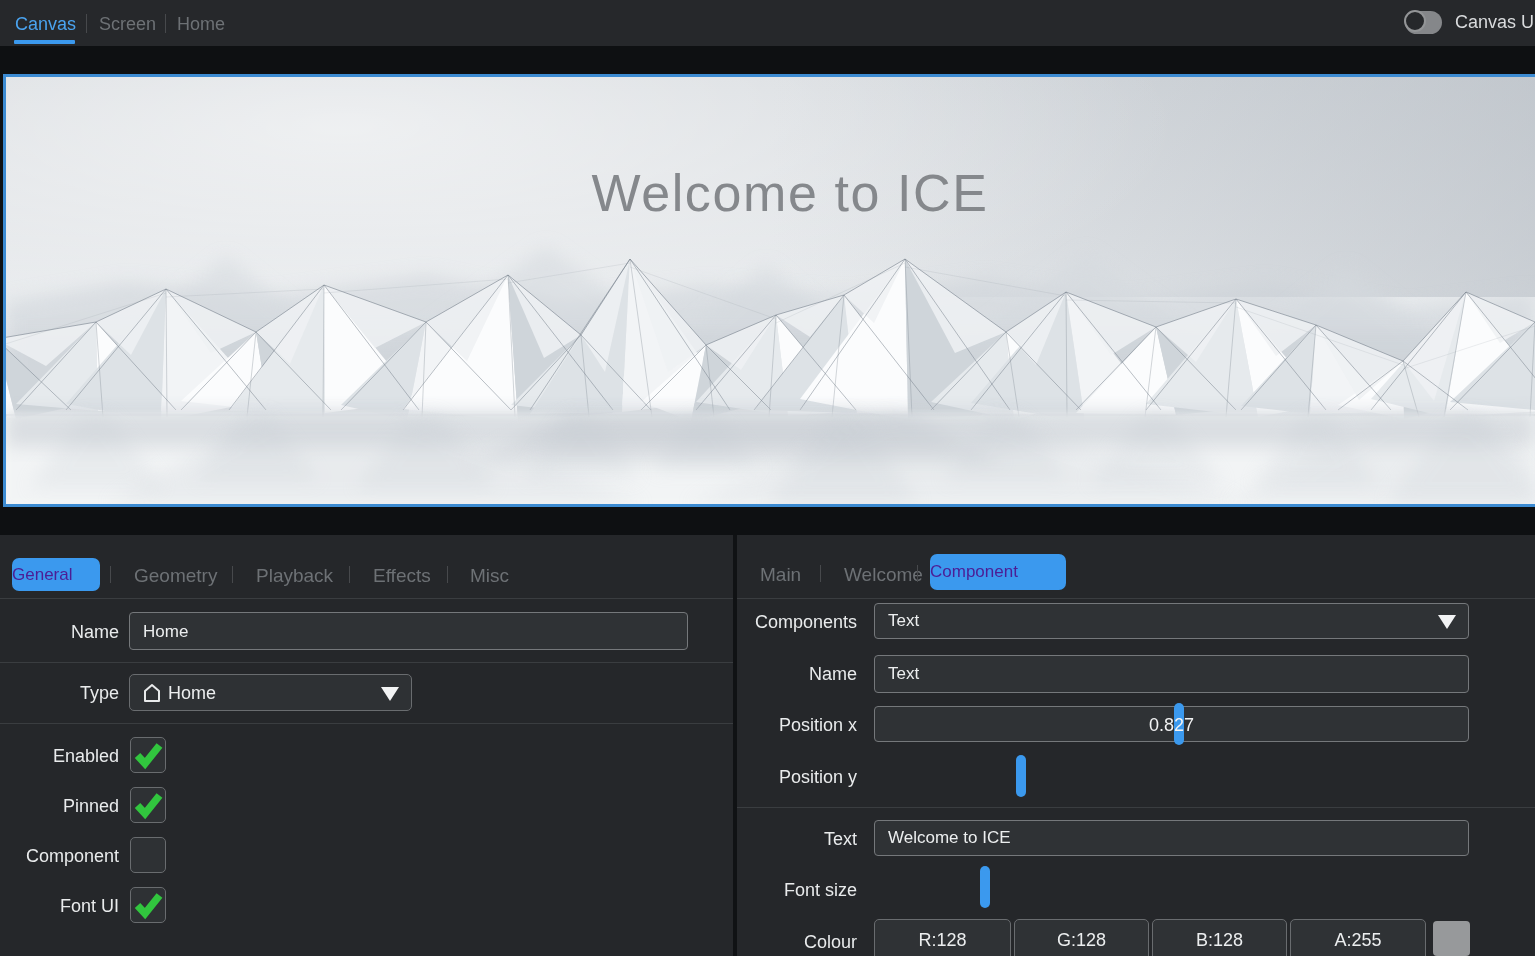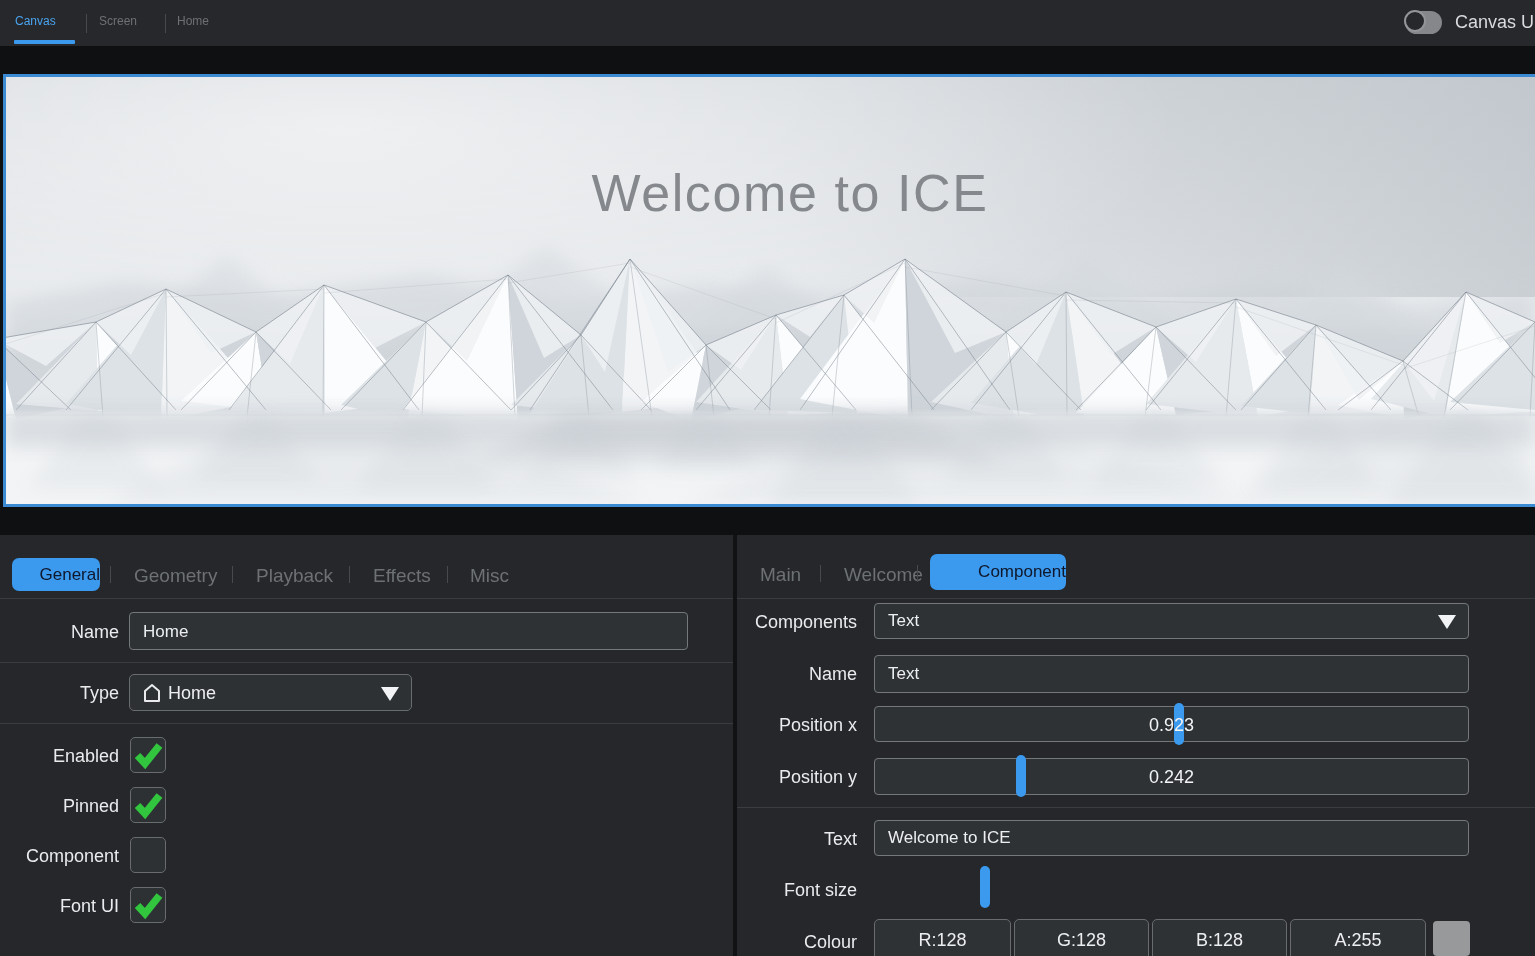--- a/index.html
+++ b/index.html
@@ -1,33 +1,33 @@
 <!DOCTYPE html>
 <html><head>
 <meta charset="utf-8">
 <style>
   html,body{margin:0;padding:0}
   body{width:1535px;height:956px;background:#101214;font-family:"Liberation Sans",sans-serif;overflow:hidden;position:relative}
   
   #topbar{position:absolute;left:0;top:0;width:1535px;height:46px;background:#26282b}
-  #topbar .tab{position:absolute;top:14px;font-size:12px;color:#6d7175}
+  #topbar .tab{position:absolute;top:14px;font-size:18px;color:#6d7175}
   #topbar .sep{position:absolute;top:14px;width:1px;height:19px;background:#47494c}
   #topbar #tab-canvas{color:#4aa3ef}
   #canvas-underline{position:absolute;left:14px;top:40px;width:61px;height:4px;background:#3b99ee;border-radius:1px}
   #toggle{position:absolute;left:1405px;top:11px;width:37px;height:23px;border-radius:12px;background:#85878a}
   #toggle-knob{position:absolute;left:-1px;top:-1px;width:22px;height:22px;border-radius:50%;background:#26282b;border:2px solid #939597;box-sizing:border-box}
   #canvasui-label{position:absolute;left:1455px;top:12px;font-size:18px;color:#d9dbdd;white-space:nowrap}
   
   #canvas-area{position:absolute;left:0;top:46px;width:1535px;height:489px;background:#0e1012}
   #frame{position:absolute;left:3px;top:28px;width:1535px;height:433px;border:3px solid #3c8bd2;border-right:none;box-sizing:border-box;overflow:hidden}
   
   .panel{position:absolute;top:535px;height:421px;background:#25272a;overflow:hidden}
   #panel-left{left:0;width:733px}
   #panel-right{left:737px;width:798px}
-  .bluebtn{position:absolute;background:#3b99ee;border-radius:7px;color:#0f172a;font-size:17px;text-align:right}
+  .bluebtn{position:absolute;background:#3b99ee;border-radius:7px;color:#4c1d95;font-size:17px;text-align:left}
   .gtab{position:absolute;font-size:19px;color:#6d7175}
   .vsep{position:absolute;width:1px;height:17px;background:#47494c}
   .hdiv{position:absolute;left:0;width:100%;height:1px;background:#3a3d40}
   .flabel{position:absolute;font-size:18px;color:#e9ebec;text-align:right}
   .finput{position:absolute;background:#2f3235;border:1px solid #75787b;border-radius:4px;box-sizing:border-box;color:#eceeef;font-size:17px;line-height:36px;padding-left:13px;white-space:nowrap}
   .fbox{position:absolute;background:#2e3134;border:1px solid #696c6f;border-radius:5px;box-sizing:border-box}
   .slider{position:absolute;background:#2f3235;border:1px solid #75787b;border-radius:4px;box-sizing:border-box;color:#f2f3f4;font-size:18px;text-align:center}
   .handle{position:absolute;width:10px;height:42px;border-radius:5px;background:#3b99ee;z-index:1}
   .slider span{position:relative;z-index:3}
   .cbtn{position:absolute;background:#2f3235;border:1px solid #696c6f;border-radius:5px;box-sizing:border-box;color:#eceeef;font-size:18px;text-align:center;line-height:40px}
@@ -305,25 +305,24 @@
   <div class="finput" style="left:137px;top:68px;width:595px;height:36px;line-height:34px">Text
     <svg width="18" height="14" style="position:absolute;right:12px;top:11px" viewBox="0 0 18 14">
       <path d="M0 0 H18 L9 14 Z" fill="#f2f3f4"></path>
     </svg>
   </div>
 
   <div class="flabel" style="left:0;top:129px;width:120px">Name</div>
   <div class="finput" style="left:137px;top:120px;width:595px;height:38px;line-height:36px">Text</div>
 
   <div class="flabel" style="left:0;top:180px;width:120px">Position x</div>
-  <div class="slider" style="left:137px;top:171px;width:595px;height:36px;line-height:36px"><span>0.923</span></div>
+  <div class="slider" style="left:137px;top:171px;width:595px;height:36px;line-height:36px"><span>0.827</span></div>
   <div class="handle" style="left:437px;top:168px"></div>
 
   <div class="flabel" style="left:0;top:232px;width:120px">Position y</div>
-  <div class="slider" style="left:137px;top:223px;width:595px;height:37px;line-height:37px"><span>0.242</span></div>
   <div class="handle" style="left:279px;top:220px"></div>
   <div class="hdiv" style="top:272px"></div>
 
   <div class="flabel" style="left:0;top:294px;width:120px">Text</div>
   <div class="finput" style="left:137px;top:285px;width:595px;height:36px;line-height:34px">Welcome to ICE</div>
 
   <div class="flabel" style="left:0;top:345px;width:120px">Font size</div>
   <div class="handle" style="left:243px;top:331px"></div>
 
   <div class="flabel" style="left:0;top:397px;width:120px">Colour</div>

